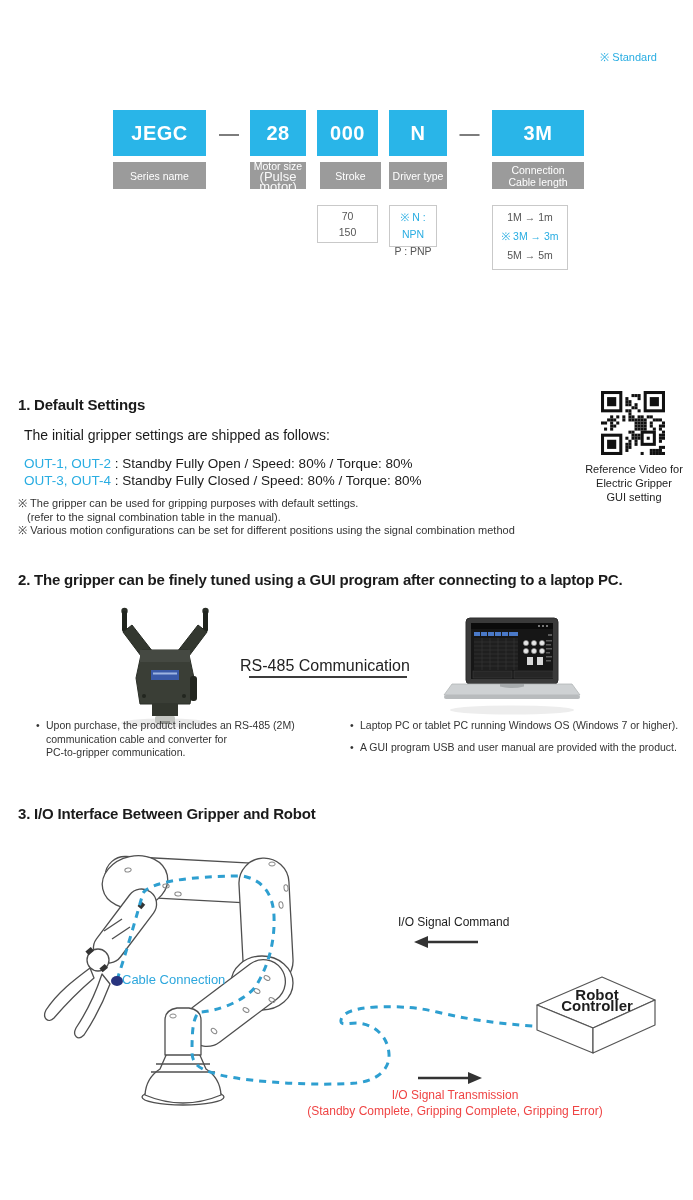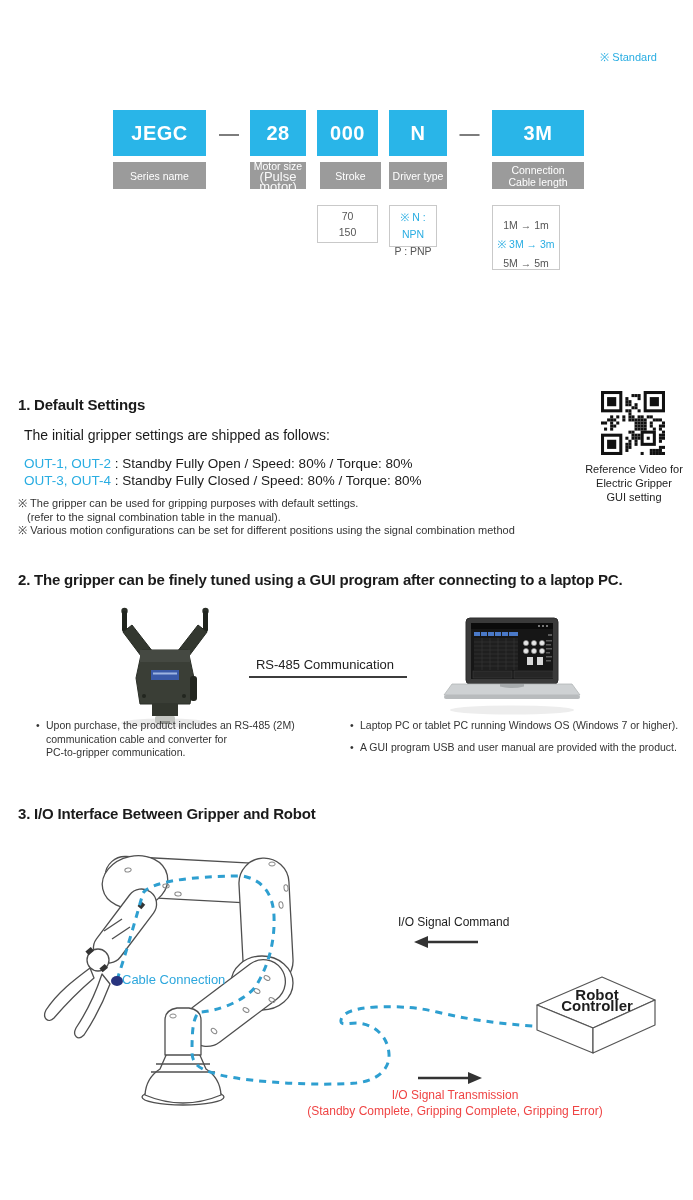--- a/index.html
+++ b/index.html
@@ -35,21 +35,21 @@
   .opt-blue { color:#29ADE2; }
 
   
   .h-section { font-size:15px; font-weight:bold; color:#1b1b1b; letter-spacing:-.2px; }
   .s1-intro { font-size:14px; color:#1a1a1a; }
   .out-line { font-size:13.5px; color:#1a1a1a; font-weight:500;text-align:center; }
   .out-label { color:#29ADE2; }
   .note-line { font-size:11px; color:#333; line-height:13.5px; }
   .qr-caption { font-size:11px; line-height:14px; color:#222; text-align:center; }
 
-  .rs-label { font-size:13px; color:#222; text-align:center; }
+  .rs-label { font-size:16px; color:#222; text-align:center; }
   .rs-line { background:#3c3c3c; height:2px; }
   .bullet-item { display:flex; font-size:10.5px; line-height:13.5px; color:#333; }
   .bullet-dot { width:10px; flex:none; }
 
   .cable-label { font-size:13px; font-weight:500; color:#2DA7DD; }
   .io-label { font-size:12px; color:#1d1d1d; }
   .ctrl-label { font-size:15px; font-weight:bold; color:#1d1d1d; text-align:center; line-height:11px; }
   .trans-label { font-size:12px; color:#ef4444; text-align:center; }
 
   svg { display:block; }
@@ -88,21 +88,21 @@
   </div>
 
   <div class="abs opt-box" style="left:317px;top:205px;width:61px;height:38px;padding-top:2px;">
     <div class="opt-line" style="line-height:16px;">70</div>
     <div class="opt-line" style="line-height:16px;">150</div>
   </div>
   <div class="abs opt-box" style="left:389px;top:205px;width:48px;height:42px;padding-top:3px;">
     <div class="opt-line opt-blue">※ N : NPN</div>
     <div class="opt-line">P : PNP</div>
   </div>
-  <div class="abs opt-box" style="left:492px;top:205px;width:68px;height:65px;padding-top:10px;">
+  <div class="abs opt-box" style="left:492px;top:205px;width:76px;height:65px;padding-top:2px;">
     <div class="opt-line" style="line-height:19px;">1M → 1m</div>
     <div class="opt-line opt-blue" style="line-height:19px;">※ 3M → 3m</div>
     <div class="opt-line" style="line-height:19px;">5M → 5m</div>
   </div>
 
   <div class="abs h-section" style="left:18px;top:396px;">1. Default Settings</div>
   <div class="abs s1-intro" style="left:24px;top:427px;">The initial gripper settings are shipped as follows:</div>
 
   <div class="abs out-line" style="left:24px;top:456px;">
     <span class="out-label">OUT-1, OUT-2</span><span> : Standby Fully Open / Speed: 80% / Torque: 80%</span>

